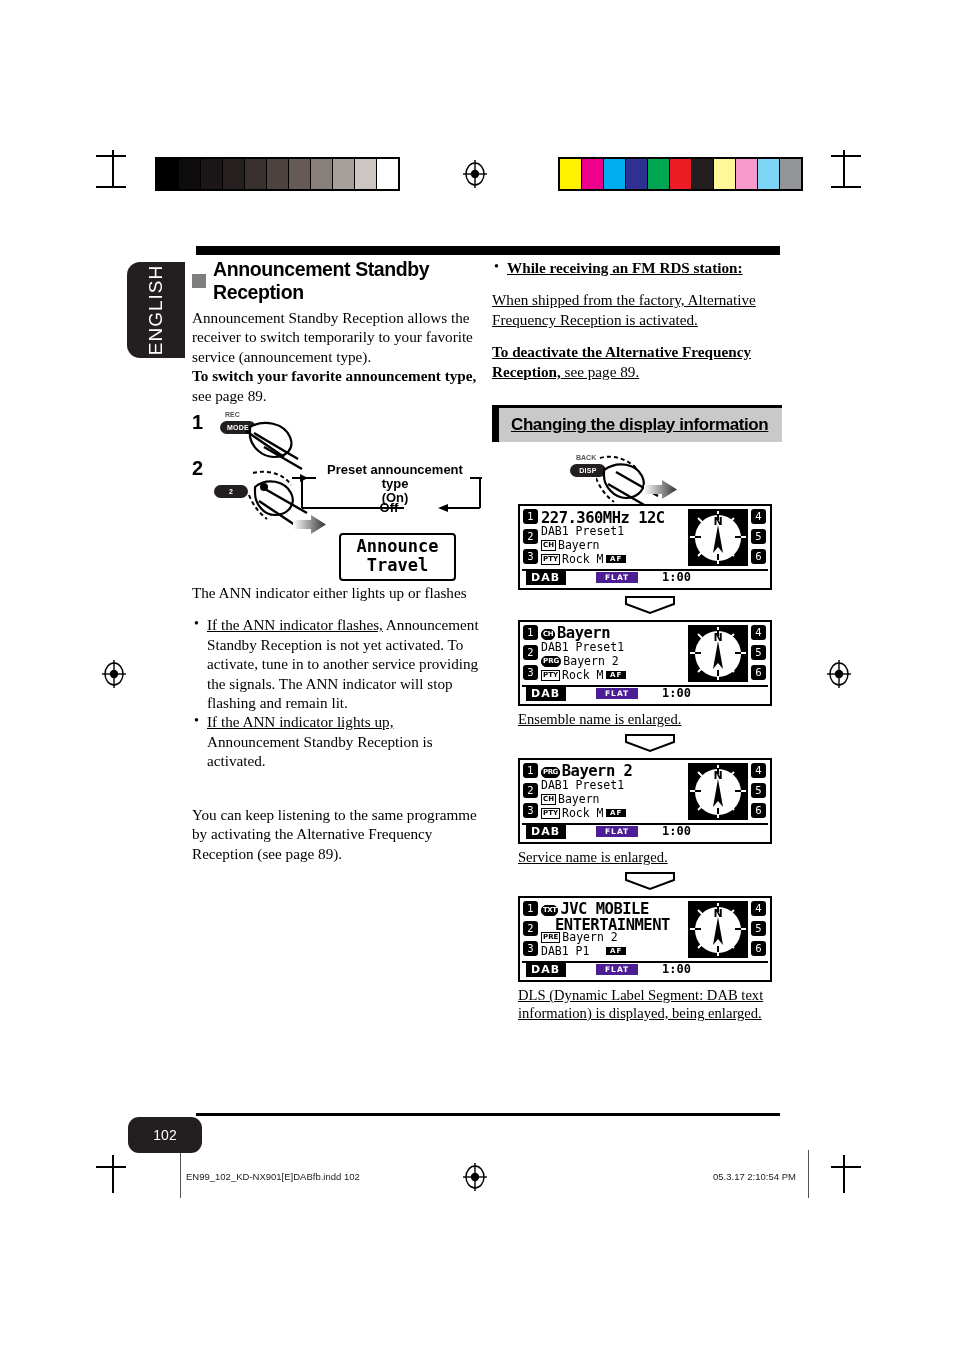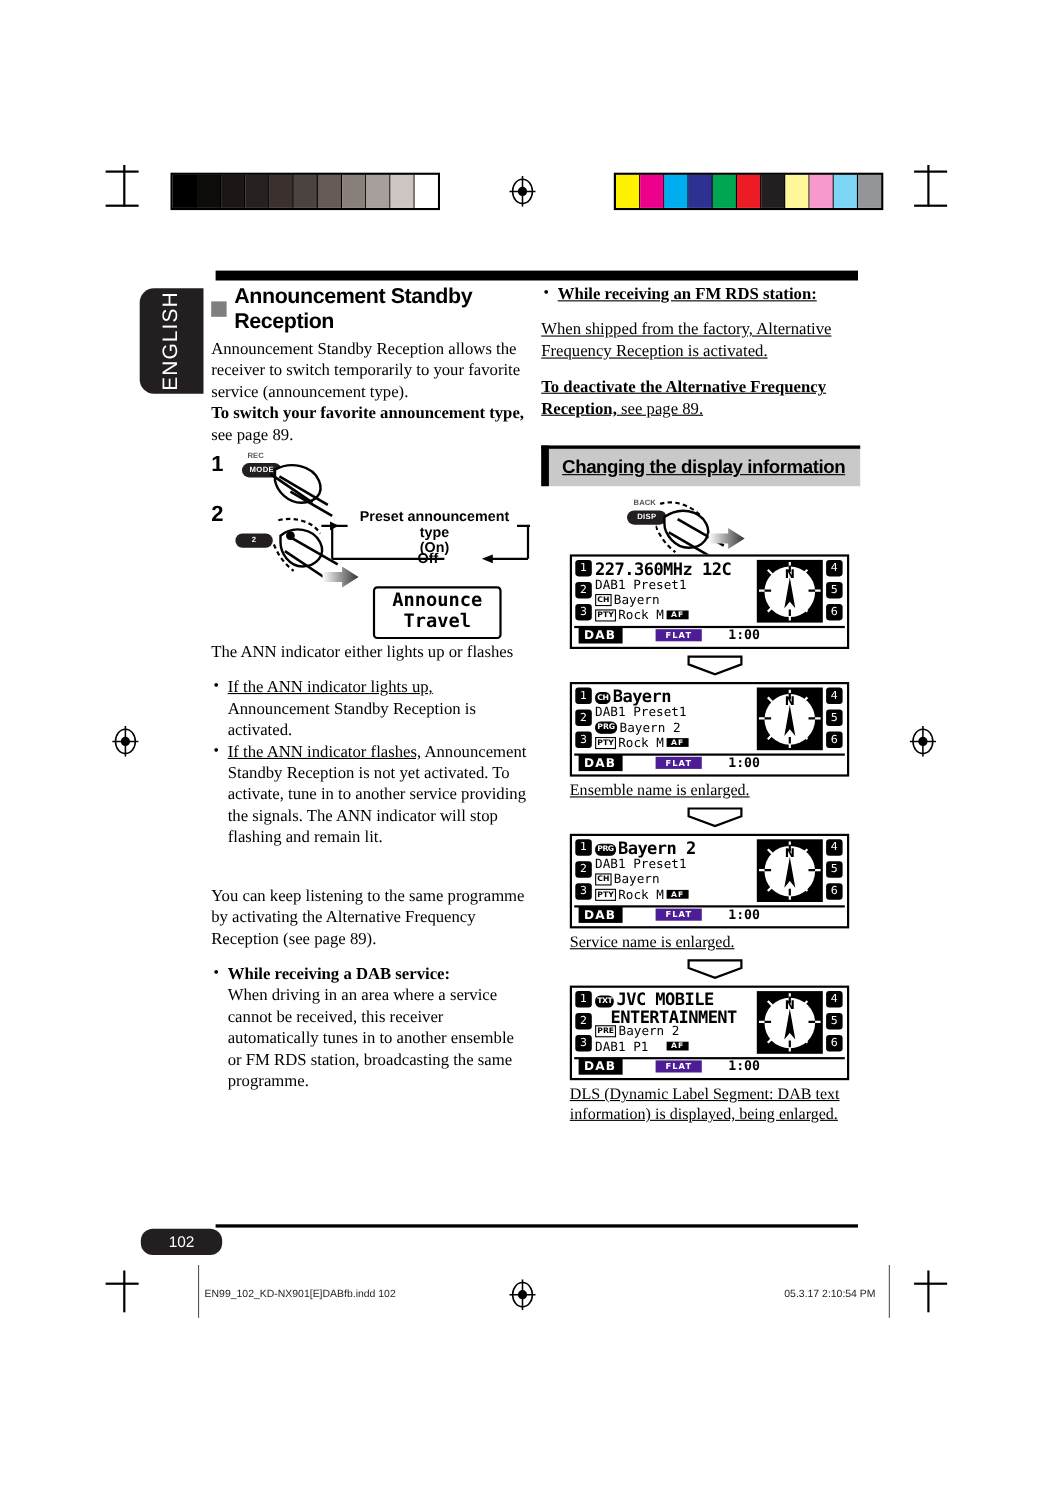--- a/index.html
+++ b/index.html
@@ -99,21 +99,21 @@
        font-family:"DejaVu Sans",sans-serif;padding:1px 6px 1px 5px;letter-spacing:1px;}
   .flat{position:absolute;left:74px;top:3px;background:#4c1d95;color:#fff;font-size:7.5px;font-weight:bold;
         font-family:"DejaVu Sans",sans-serif;padding:1px 9px;letter-spacing:1px;}
   .clock{position:absolute;left:140px;top:1px;font-size:12px;font-weight:bold;}
   .footer-rule{position:absolute;left:0;right:0;top:0;height:2px;background:#000;}
 
   .arrow-down{width:64px;height:20px;margin:5px auto;}
   .cap{font-size:14.6px;line-height:18px;margin-top:4px;}
 
   
-  .pagenum{position:absolute;left:128px;top:1117px;width:74px;height:24px;background:#231f20;
+  .pagenum{position:absolute;left:128px;top:1117px;width:74px;height:36px;background:#231f20;
            border-radius:11px;display:flex;align-items:center;justify-content:center;}
   .pagenum span{color:#fff;font-family:"Liberation Sans",sans-serif;font-size:14px;}
   .footline{position:absolute;font-family:"Liberation Sans",sans-serif;font-size:9.5px;color:#222;}
   #foot-file{left:186px;top:1171px;}
   #foot-date{left:713px;top:1171px;}
   .vbar{position:absolute;width:1px;background:#555;}
 </style>
 </head>
 <body>
 
@@ -267,38 +267,32 @@
         <div>Announce</div>
         <div>Travel</div>
       </div>
     </div>
 
     <p>The ANN indicator either lights up or flashes</p>
     <div class="sp"></div>
 
     <ul>
       <li>
-        <span class="u">If the ANN indicator lights up,</span><span> Announcement Standby Reception is activated.</span>
+        <span class="u">If the ANN indicator flashes,</span><span> Announcement Standby Reception is not yet activated. To activate, tune in to another service providing the signals. The ANN indicator will stop flashing and remain lit.</span>
       </li>
       <li>
-        <span class="u">If the ANN indicator flashes,</span><span> Announcement Standby Reception is not yet activated. To activate, tune in to another service providing the signals. The ANN indicator will stop flashing and remain lit.</span>
+        <span class="u">If the ANN indicator lights up,</span><span> Announcement Standby Reception is activated.</span>
       </li>
     </ul>
 
     <div class="sp" style="height:26px;"></div>
 
     <div class="sp-s"></div>
     <p>You can keep listening to the same programme by activating the Alternative Frequency Reception (see page 89).</p>
     <div class="sp"></div>
-    <ul>
-      <li>
-        <b>While receiving a DAB service:</b><br>
-        <span>When driving in an area where a service cannot be received, this receiver automatically tunes in to another ensemble or FM RDS station, broadcasting the same programme.</span>
-      </li>
-    </ul>
   </div>
 
   <div class="col" id="col-right">
 
     <ul>
       <li>
         <b>While receiving an FM RDS station:</b><br>
       </li>
     </ul>
     <div class="sp"></div>

